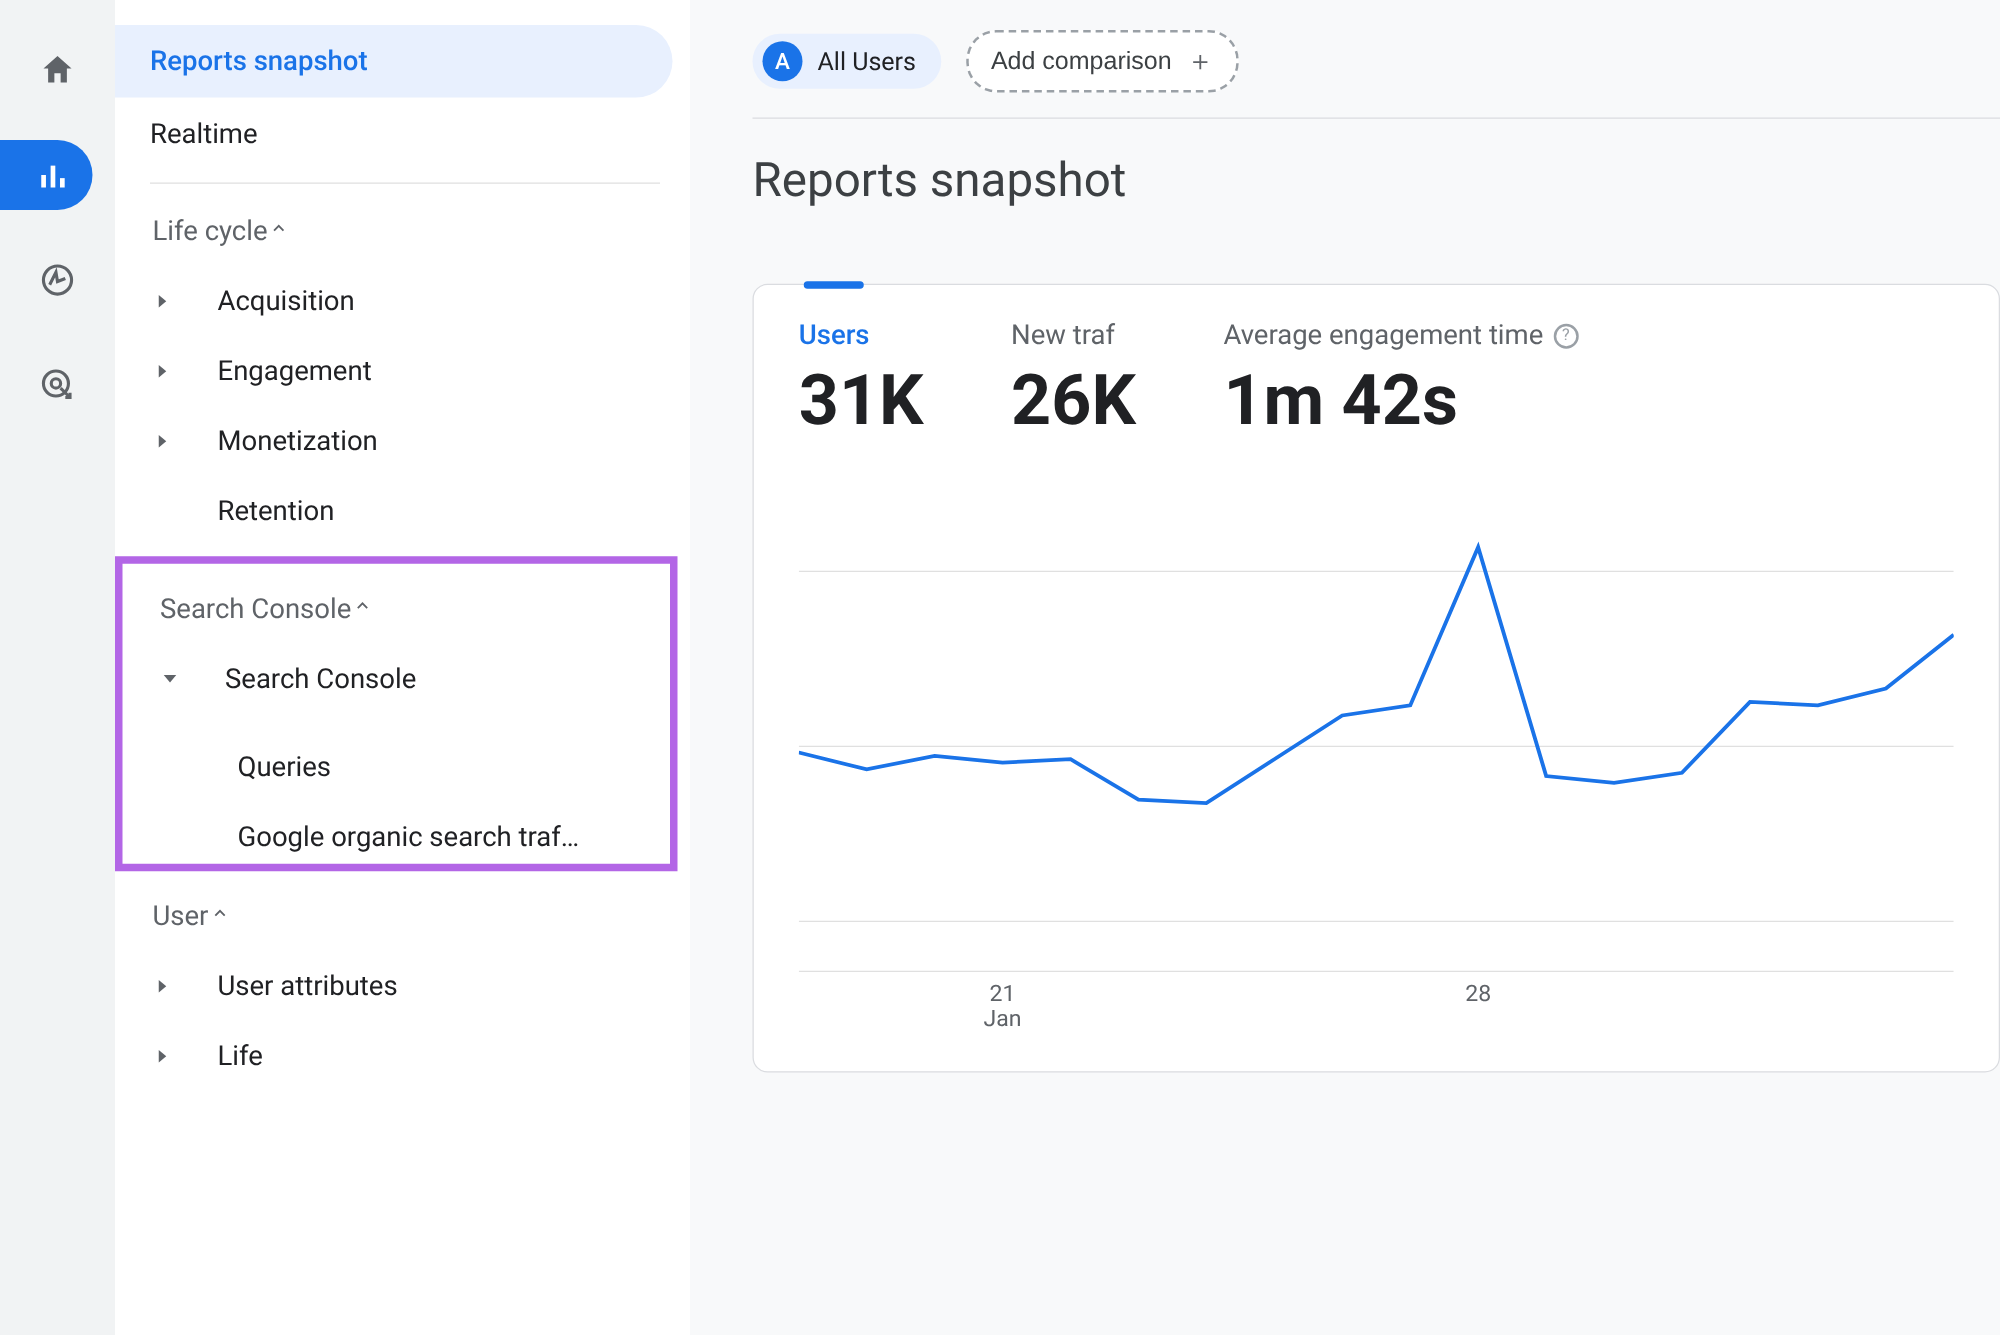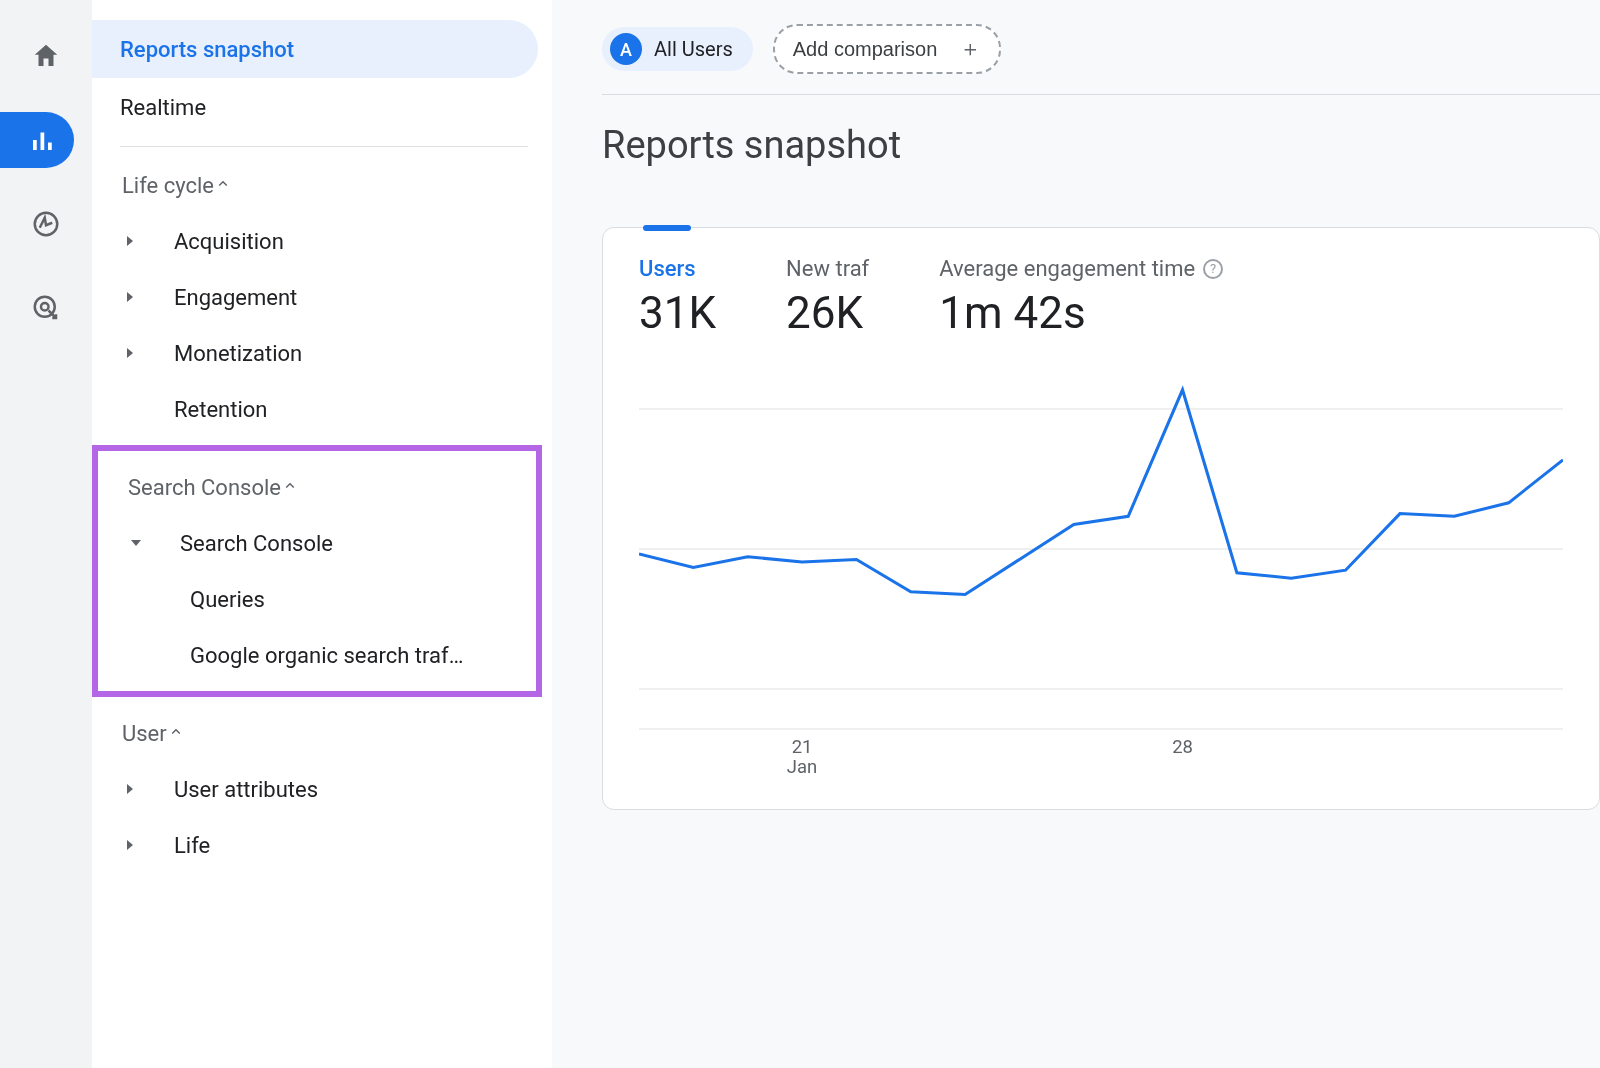--- a/index.html
+++ b/index.html
@@ -99,21 +99,21 @@
   }
   .sub-item .caret {
     width: 16px;
     display: flex;
     align-items: center;
     justify-content: center;
     color: #5f6368;
   }
   .sub-sub-item {
     display: flex;
-    align-items: center;
+    align-items: flex-end;
     height: 56px;
     padding-left: 92px;
     padding-right: 24px;
     font-size: 22px;
     color: #202124;
     cursor: pointer;
     white-space: nowrap;
     overflow: hidden;
     text-overflow: ellipsis;
   }
@@ -155,21 +155,21 @@
     color: #fff;
     display: flex;
     align-items: center;
     justify-content: center;
     font-size: 18px;
     font-weight: 500;
   }
   .add-comparison {
     display: flex;
     align-items: center;
-    gap: 22px;
+    gap: 12px;
     border: 2px dashed #9aa0a6;
     border-radius: 24px;
     padding: 8px 18px;
     font-size: 20px;
     color: #3c4043;
     cursor: pointer;
     background: #fff;
   }
   .add-comparison .plus { font-size: 22px; color: #5f6368; }
   .main-divider {
@@ -198,35 +198,35 @@
     top: -3px;
     left: 40px;
     width: 48px;
     height: 6px;
     border-radius: 3px;
     background: #1a73e8;
   }
   .metrics-row {
     display: flex;
     gap: 70px;
-    margin-bottom: 30px;
+    margin-bottom: 64px;
   }
   .metric { display: flex; flex-direction: column; gap: 6px; }
   .metric-label {
     font-size: 22px;
     color: #5f6368;
     display: flex;
     align-items: center;
     gap: 8px;
     cursor: pointer;
   }
   .metric-label.active { color: #1a73e8; font-weight: 500; }
   .metric-value {
-    font-size: 44px;
-    font-weight: 400;
+    font-size: 56px;
+    font-weight: 700;
     color: #202124;
   }
   .help-icon {
     width: 20px; height: 20px;
     border: 2px solid #9aa0a6;
     border-radius: 50%;
     display: inline-flex;
     align-items: center;
     justify-content: center;
     font-size: 13px;

